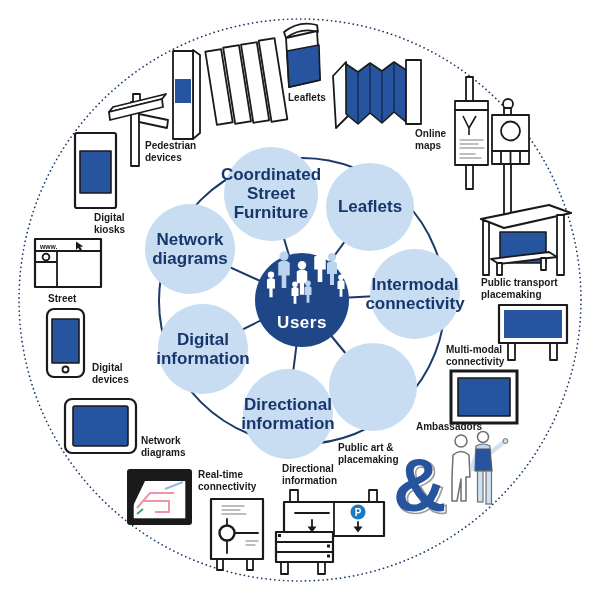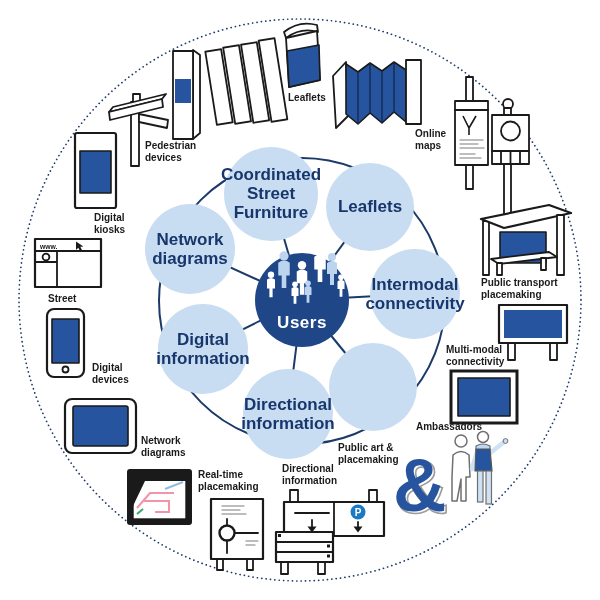--- a/index.html
+++ b/index.html
@@ -258,21 +258,21 @@
   <div class="olabel" style="left:145px;top:140px">Pedestrian
 devices</div>
   <div class="olabel" style="left:94px;top:212px">Digital
 kiosks</div>
   <div class="olabel" style="left:48px;top:293px">Street</div>
   <div class="olabel" style="left:92px;top:362px">Digital
 devices</div>
   <div class="olabel" style="left:141px;top:435px">Network
 diagrams</div>
   <div class="olabel" style="left:198px;top:469px">Real-time
-placemaking</div>
+connectivity</div>
   <div class="olabel" style="left:282px;top:463px">Directional
 information</div>
   <div class="olabel" style="left:338px;top:442px">Public art &amp;
 placemaking</div>
   <div class="olabel" style="left:416px;top:421px">Ambassadors</div>
   <div class="olabel" style="left:446px;top:344px">Multi-modal
 connectivity</div>
   <div class="olabel" style="left:481px;top:277px">Public transport
 placemaking</div>
 

